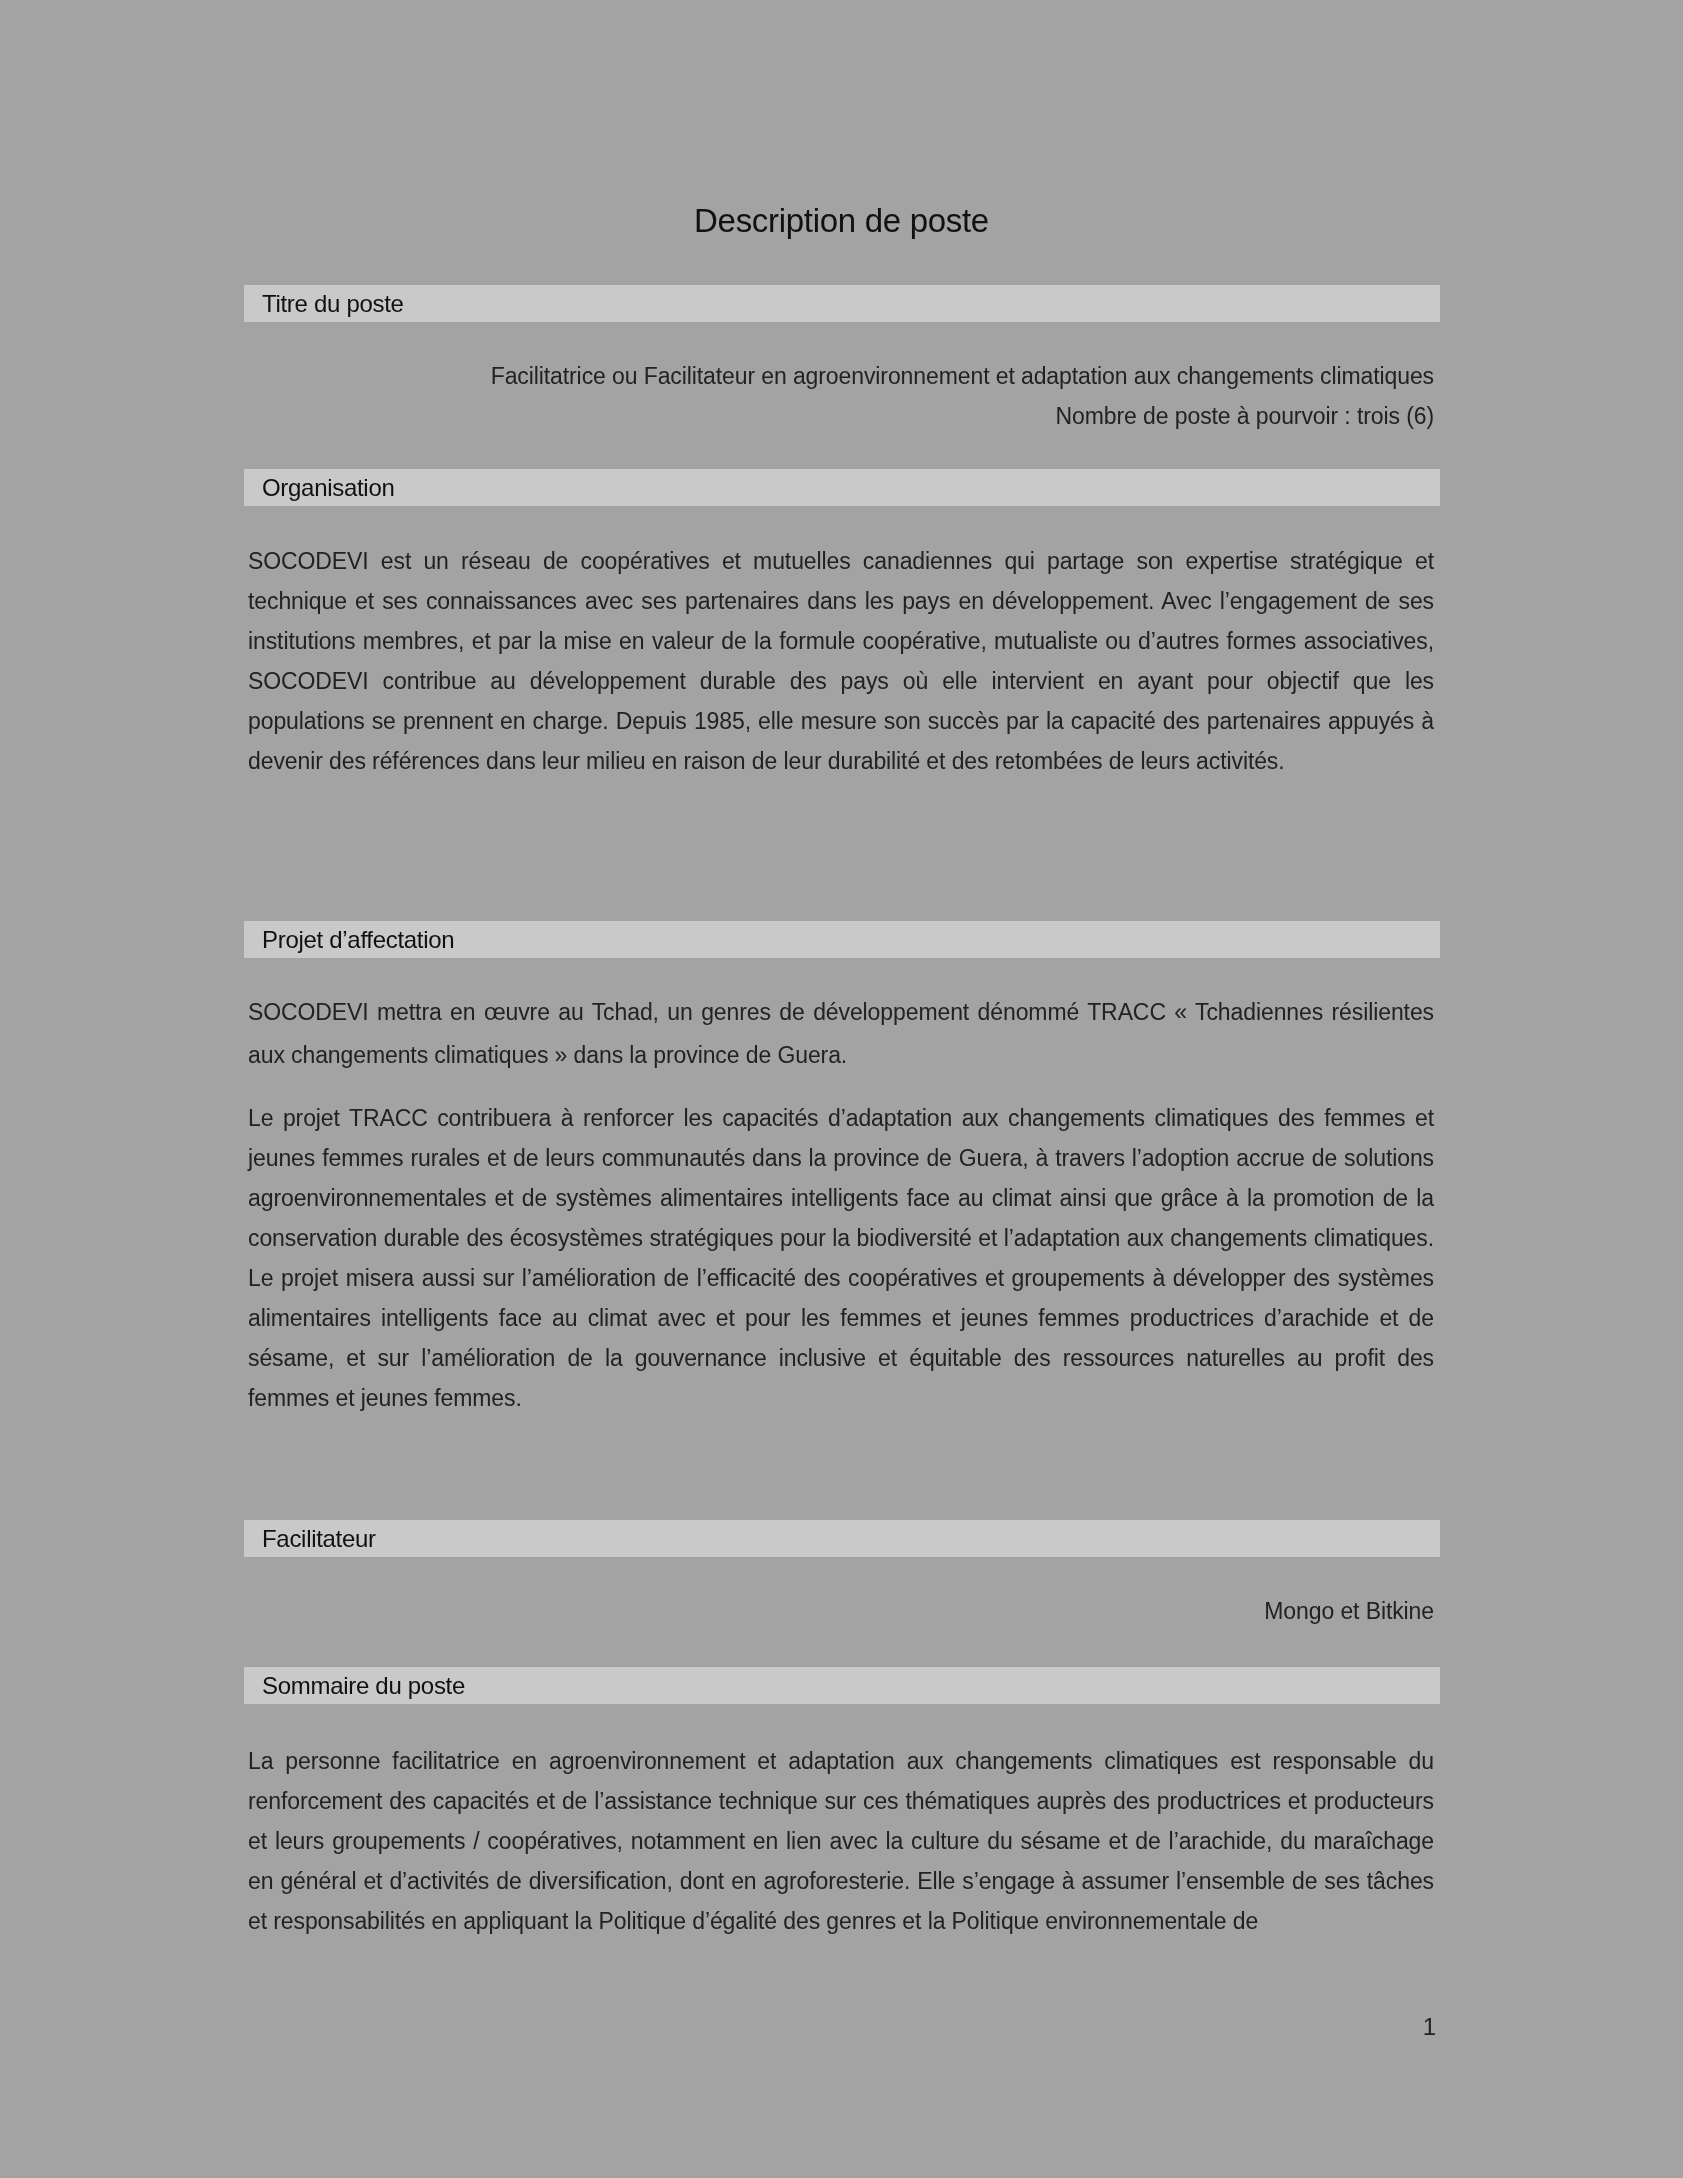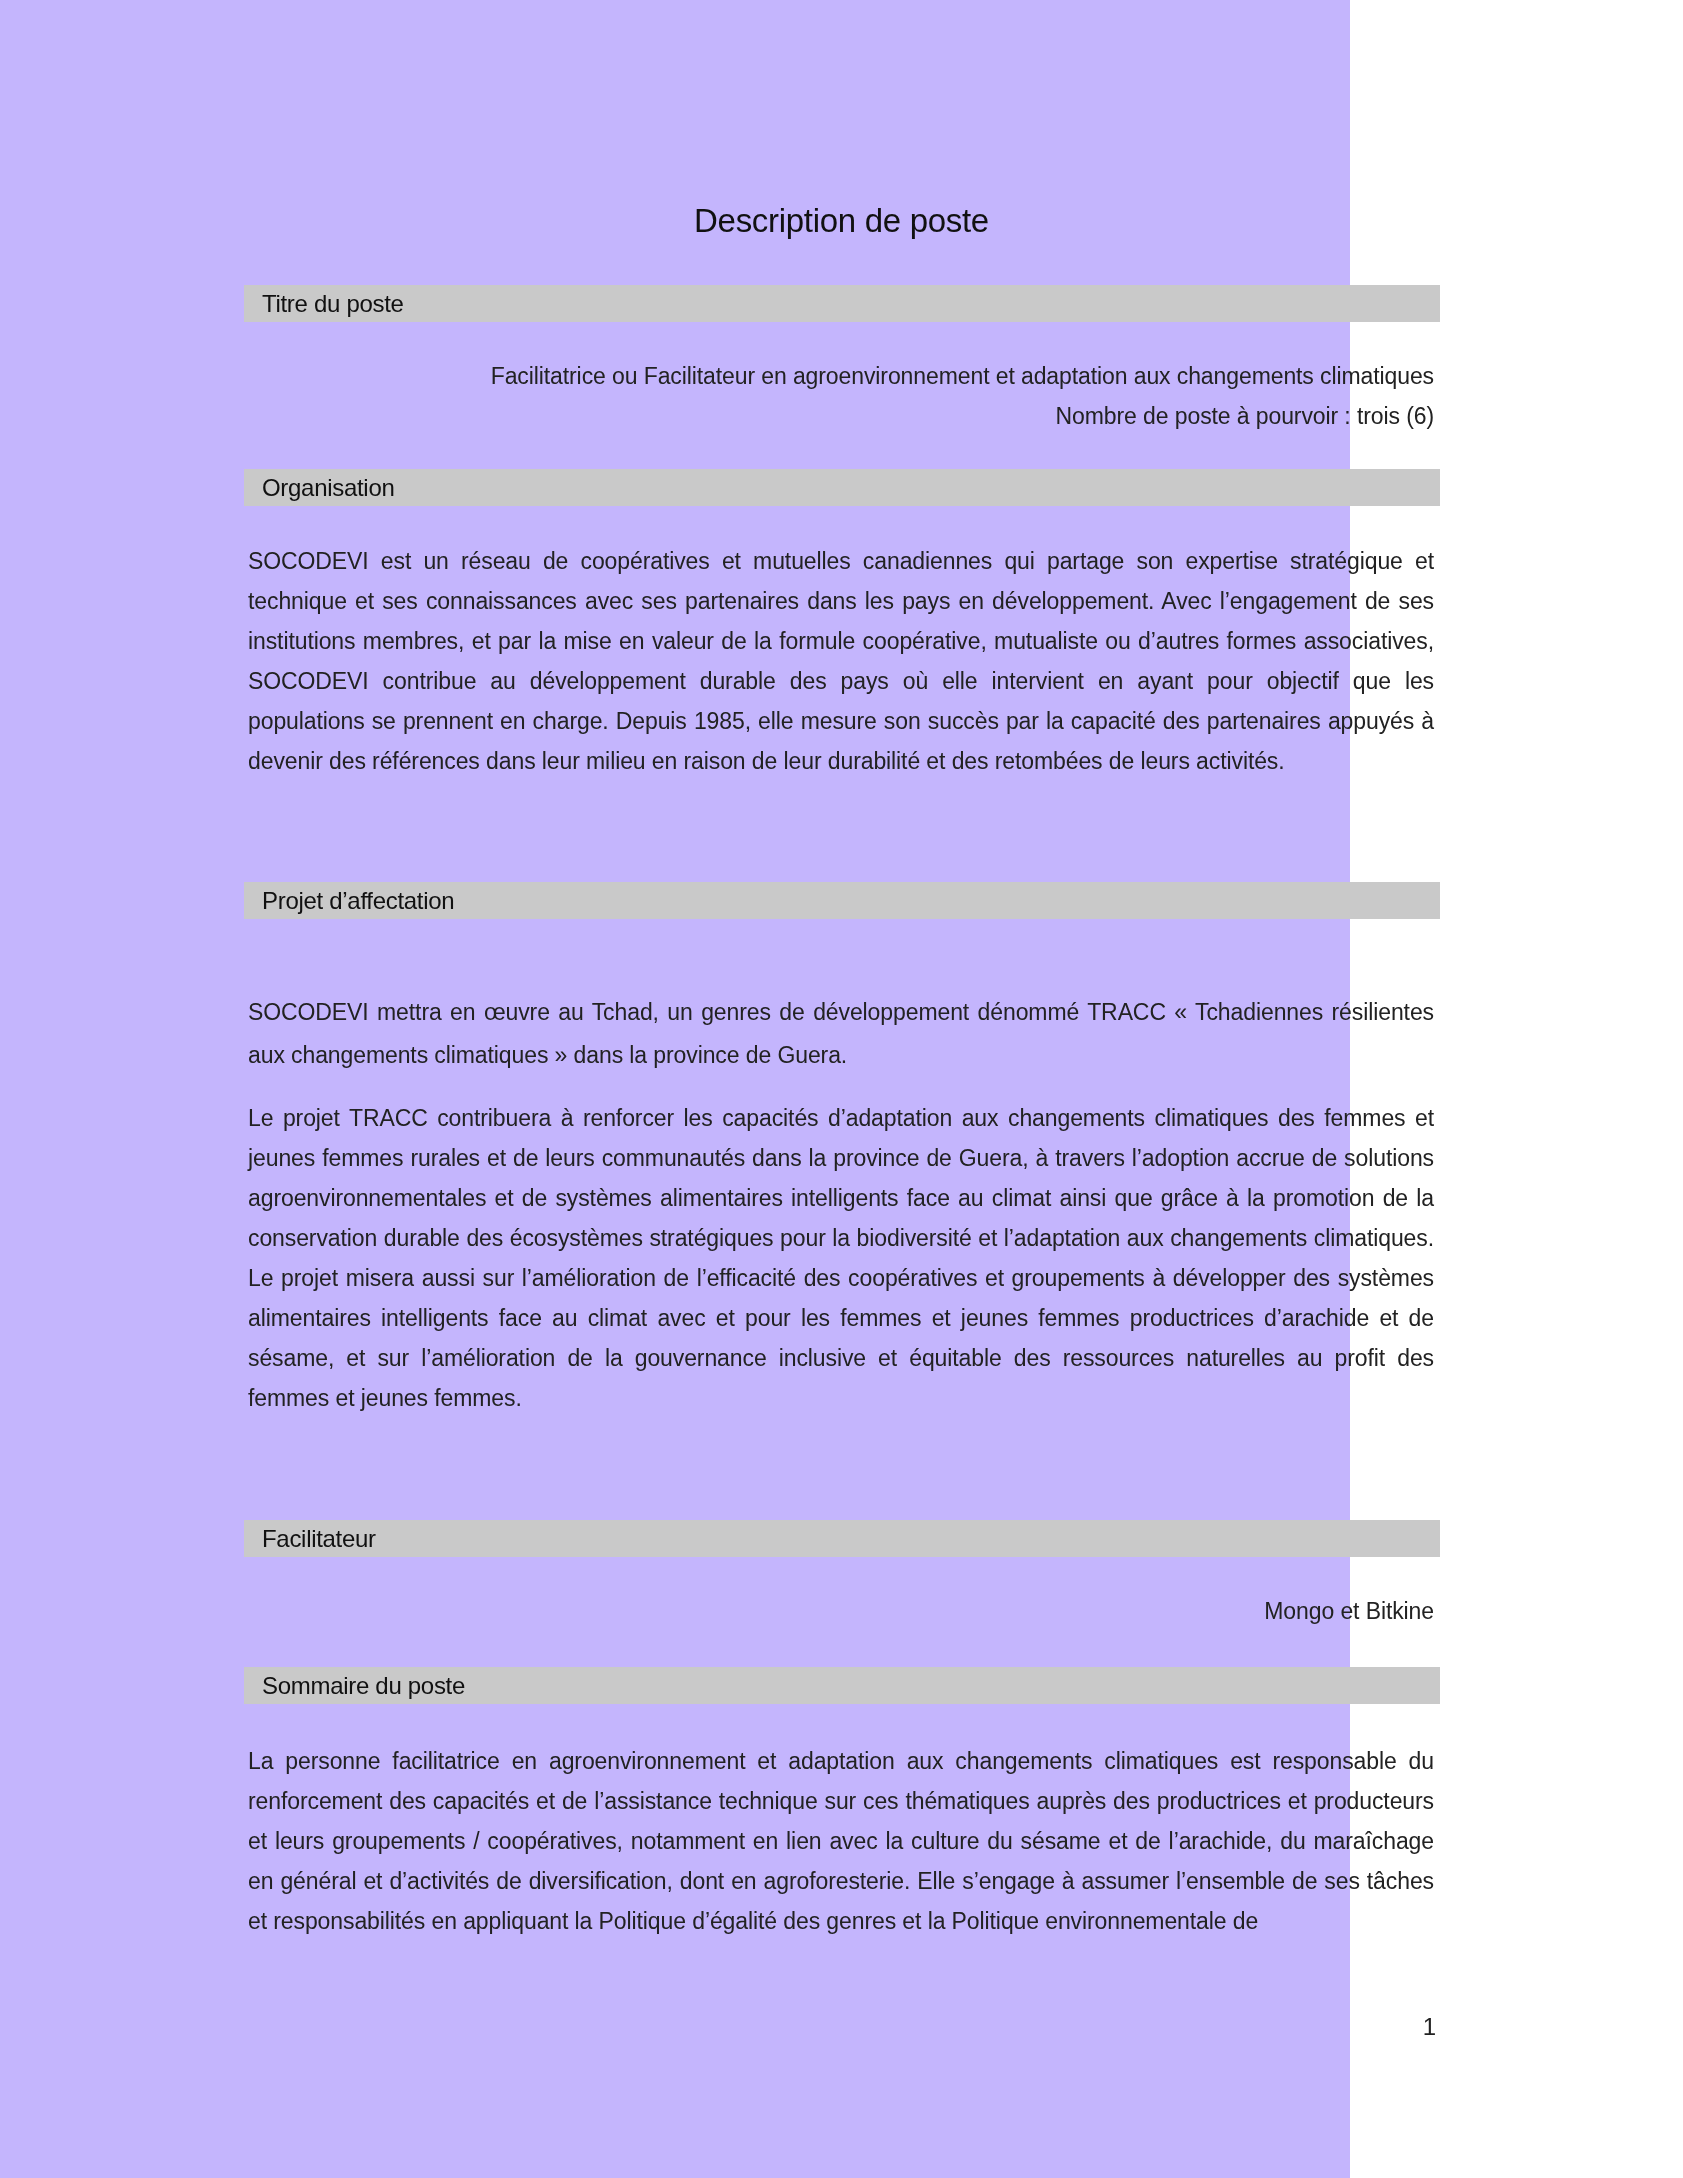--- a/index.html
+++ b/index.html
@@ -1,18 +1,18 @@
 <!DOCTYPE html>
 <html><head>
 <meta charset="utf-8">
 <style>
   html, body { margin:0; padding:0; background:#ffffff; }
   body { width:1683px; height:2178px; position:relative; overflow:hidden;
          font-family:"Liberation Sans", sans-serif; color:#1a1a1a; }
-  .page { position:absolute; left:0; top:0; width:1350px; height:2178px; background:#c4b5fd; }
+  .page { position:absolute; left:0; top:0; width:1683px; height:2178px; background:#a3a3a3; }
   .title { position:absolute; left:0; width:1683px; top:198px; text-align:center;
            font-size:33px; line-height:46px; color:#111; letter-spacing:-0.3px; }
   .bar { position:absolute; left:244px; width:1196px; height:37px; background:#c9c9c9;
          font-size:24px; line-height:37px; color:#111; padding-left:18px; box-sizing:border-box; letter-spacing:-0.3px; }
   .para { position:absolute; left:248px; width:1186px; font-size:23px; line-height:40px;
           text-align:justify; color:#222; letter-spacing:-0.1px; }
   .para.left { text-align:right; }
   .line { display:block; }
   .pnum { position:absolute; left:1386px; width:50px; text-align:right; top:2012px; font-size:24px; line-height:30px; color:#222; }
 </style>
@@ -25,21 +25,21 @@
 
   <div class="bar" style="top:285px">Titre du poste</div>
   <div class="para left" style="top:356px">
     <span class="line">Facilitatrice ou Facilitateur en agroenvironnement et adaptation aux changements climatiques</span>
     <span class="line">Nombre de poste à pourvoir : trois (6)</span>
   </div>
 
   <div class="bar" style="top:469px">Organisation</div>
   <div class="para" style="top:541px">SOCODEVI est un réseau de coopératives et mutuelles canadiennes qui partage son expertise stratégique et technique et ses connaissances avec ses partenaires dans les pays en développement. Avec l’engagement de ses institutions membres, et par la mise en valeur de la formule coopérative, mutualiste ou d’autres formes associatives, SOCODEVI contribue au développement durable des pays où elle intervient en ayant pour objectif que les populations se prennent en charge. Depuis 1985, elle mesure son succès par la capacité des partenaires appuyés à devenir des références dans leur milieu en raison de leur durabilité et des retombées de leurs activités.</div>
 
-  <div class="bar" style="top:882px">Projet d’affectation</div>
+  <div class="bar" style="top:921px">Projet d’affectation</div>
   <div class="para" style="top:991px; line-height:43px;">SOCODEVI mettra en œuvre au Tchad, un genres de développement dénommé TRACC « Tchadiennes résilientes aux changements climatiques » dans la province de Guera.</div>
   <div class="para" style="top:1098px">Le projet TRACC contribuera à renforcer les capacités d’adaptation aux changements climatiques des femmes et jeunes femmes rurales et de leurs communautés dans la province de Guera, à travers l’adoption accrue de solutions agroenvironnementales et de systèmes alimentaires intelligents face au climat ainsi que grâce à la promotion de la conservation durable des écosystèmes stratégiques pour la biodiversité et l’adaptation aux changements climatiques. Le projet misera aussi sur l’amélioration de l’efficacité des coopératives et groupements à développer des systèmes alimentaires intelligents face au climat avec et pour les femmes et jeunes femmes productrices d’arachide et de sésame, et sur l’amélioration de la gouvernance inclusive et équitable des ressources naturelles au profit des femmes et jeunes femmes.</div>
 
   <div class="bar" style="top:1520px">Facilitateur</div>
   <div class="para left" style="top:1591px">Mongo et Bitkine</div>
 
   <div class="bar" style="top:1667px">Sommaire du poste</div>
   <div class="para" style="top:1741px">La personne facilitatrice en agroenvironnement et adaptation aux changements climatiques est responsable du renforcement des capacités et de l’assistance technique sur ces thématiques auprès des productrices et producteurs et leurs groupements / coopératives, notamment en lien avec la culture du sésame et de l’arachide, du maraîchage en général et d’activités de diversification, dont en agroforesterie. Elle s’engage à assumer l’ensemble de ses tâches et responsabilités en appliquant la Politique d’égalité des genres et la Politique environnementale de</div>
 
   <div class="pnum">1</div>

